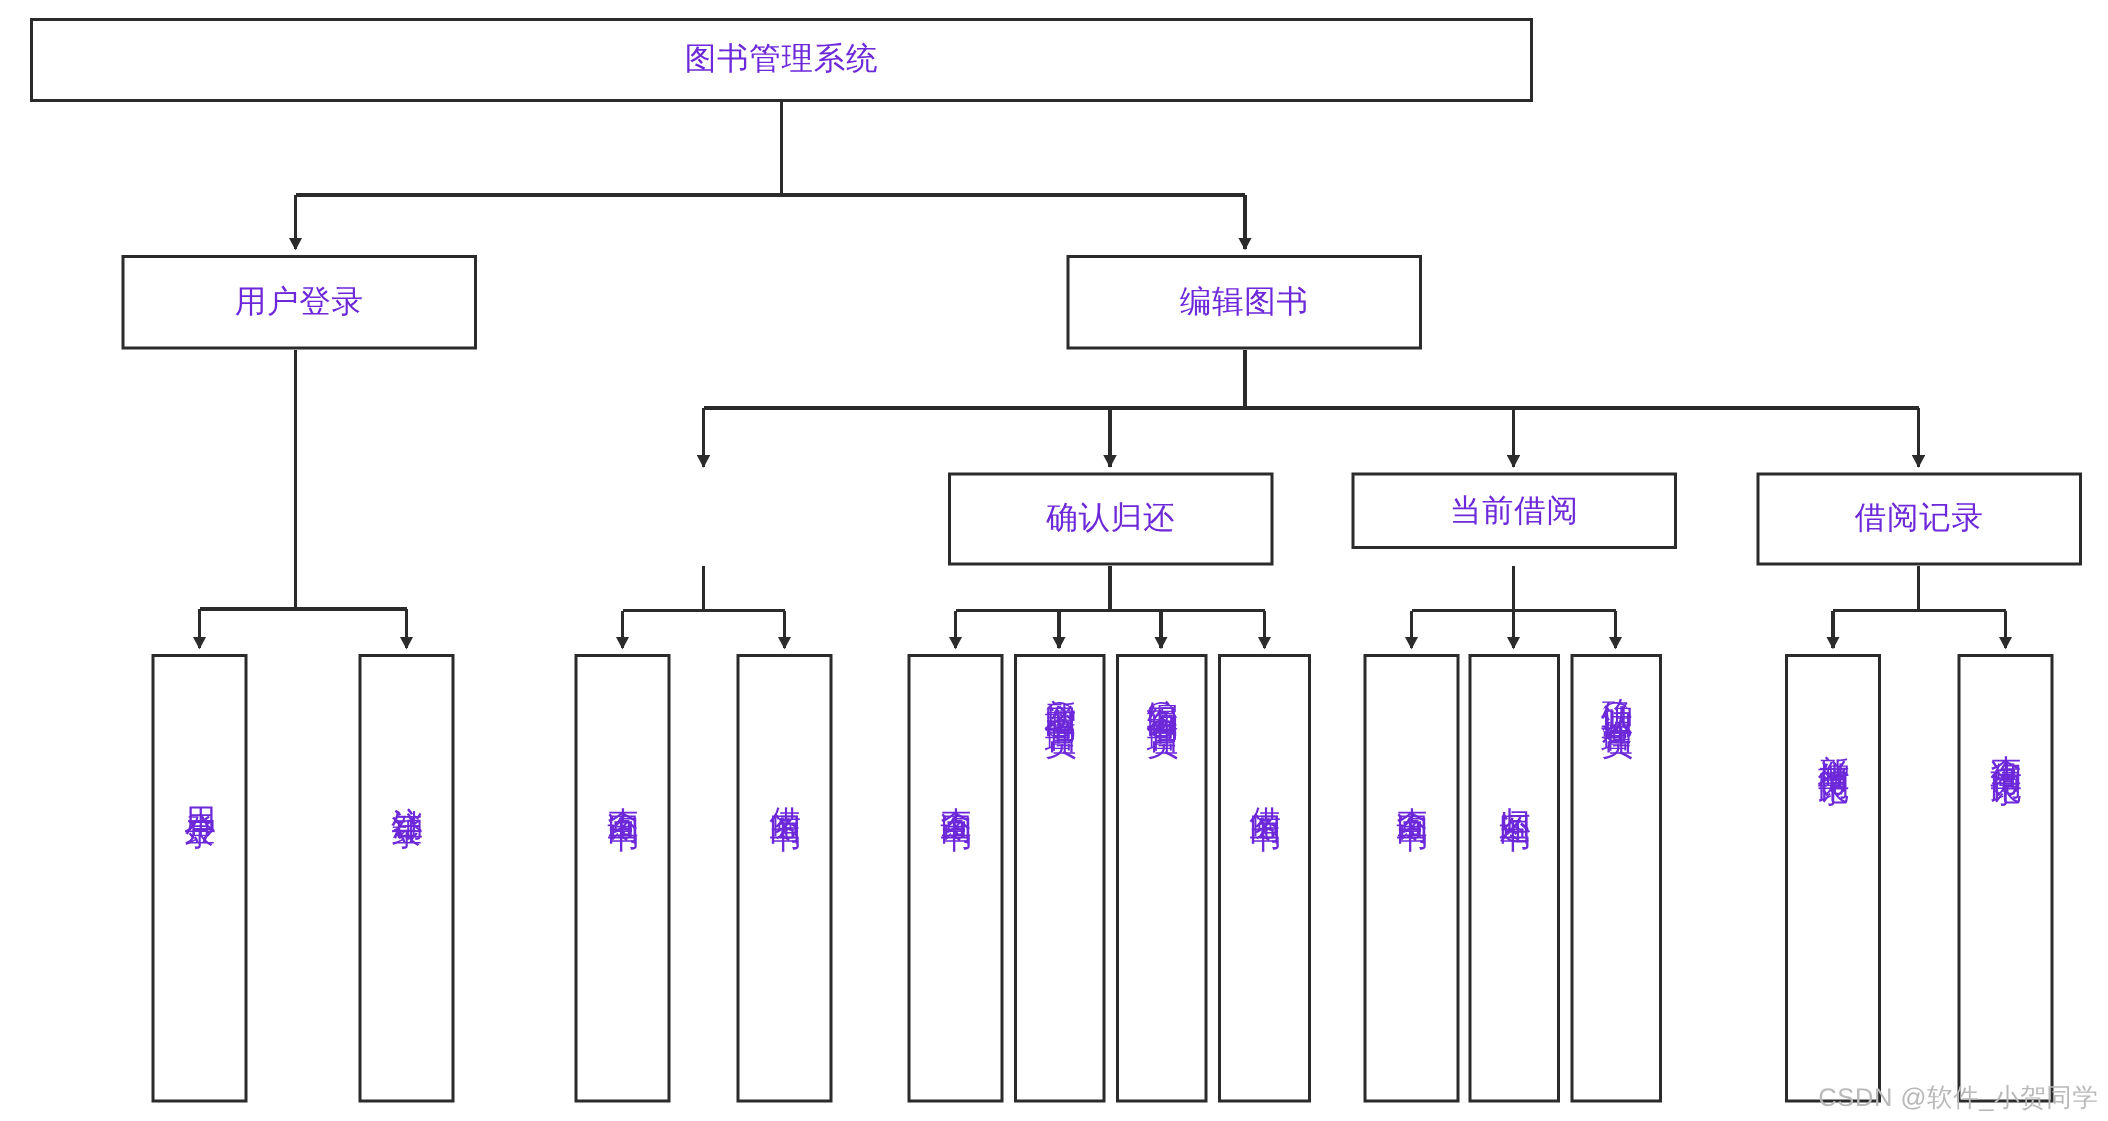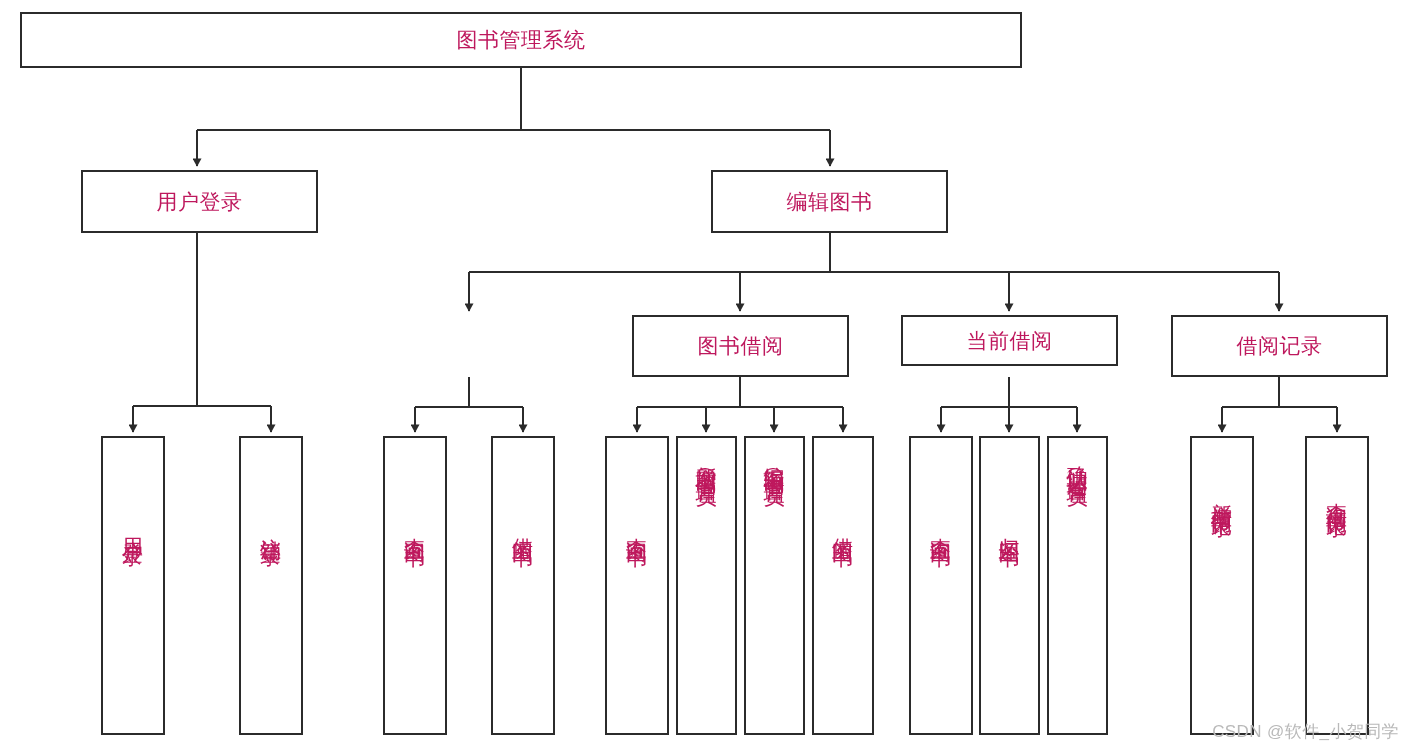--- a/index.html
+++ b/index.html
@@ -29,21 +29,21 @@
   .node-box {
     position: absolute;
     box-sizing: border-box;
     border: 2px solid #2b2b2b;
     background: #ffffff;
     display: flex;
     align-items: center;
     justify-content: center;
   }
   .node-label {
-    color: #be185d;
+    color: #6d28d9;
     font-size: 21px;
     line-height: 1.12;
     letter-spacing: 0.5px;
     white-space: nowrap;
     text-align: center;
   }
   .node-box.leaf {
     align-items: flex-start;
     justify-content: center;
     padding-top: 0;
@@ -131,21 +131,21 @@
   <div class="node-box" style="left:81px; top:170px; width:237px; height:63px;">
     <span class="node-label">用户登录</span>
   </div>
 
   <div class="node-box" style="left:711px; top:170px; width:237px; height:63px;">
     <span class="node-label">编辑图书</span>
   </div>
 
 
   <div class="node-box" style="left:632px; top:315px; width:217px; height:62px;">
-    <span class="node-label">图书借阅</span>
+    <span class="node-label">确认归还</span>
   </div>
 
   <div class="node-box" style="left:901px; top:315px; width:217px; height:51px;">
     <span class="node-label">当前借阅</span>
   </div>
 
   <div class="node-box" style="left:1171px; top:315px; width:217px; height:62px;">
     <span class="node-label">借阅记录</span>
   </div>
 

